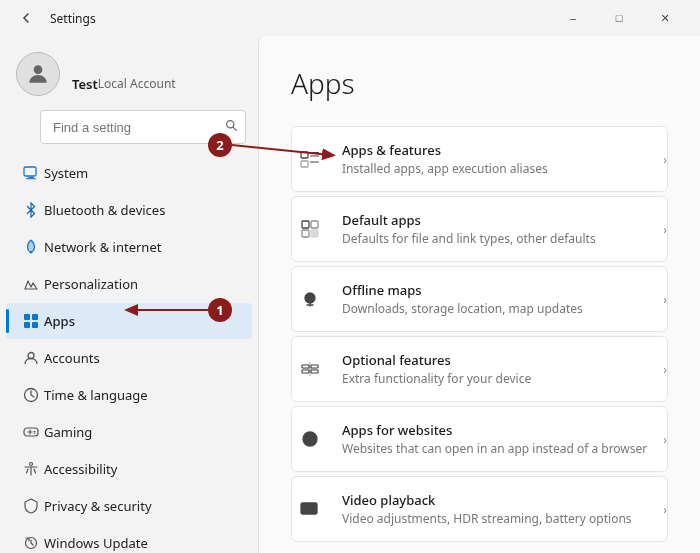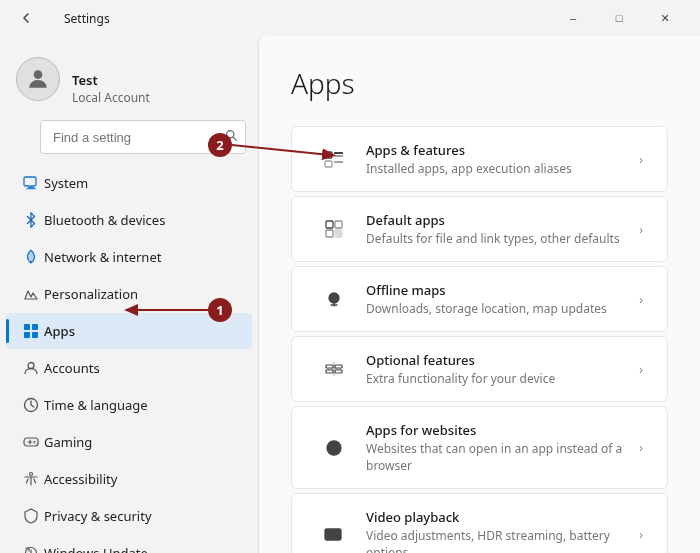--- a/index.html
+++ b/index.html
@@ -19,21 +19,21 @@
       height: 36px;
       display: flex;
       align-items: center;
       padding: 0 12px;
       justify-content: space-between;
       flex-shrink: 0;
     }
     .title-bar-left {
       display: flex;
       align-items: center;
-      gap: 24px;
+      gap: 10px;
     }
     .title-bar-title {
       font-size: 12px;
       color: #222;
     }
     .title-bar-controls {
       display: flex;
       gap: 0;
     }
     .title-bar-btn {
@@ -84,21 +84,21 @@
       flex-shrink: 0;
       border: 1.5px solid #bbb;
     }
     .user-avatar svg {
       width: 26px;
       height: 26px;
       fill: #666;
     }
     .user-info {
       display: flex;
-      flex-direction: column;
+      flex-direction: row;
       margin-top: 19px;
     }
     .user-name {
       font-size: 13px;
       font-weight: 600;
       color: #1a1a1a;
     }
     .user-type {
       font-size: 12px;
       color: #666;
@@ -191,21 +191,21 @@
 
     
     .settings-list {
       display: flex;
       flex-direction: column;
       gap: 0;
     }
     .setting-item {
       display: flex;
       align-items: center;
-      padding: 14px 24px;
+      padding: 14px 0;
       background: white;
       border: 1px solid #e5e5e5;
       border-radius: 6px;
       margin-bottom: 4px;
       cursor: pointer;
       transition: background 0.1s;
     }
     .setting-icon {
       width: 36px;
       height: 36px;

